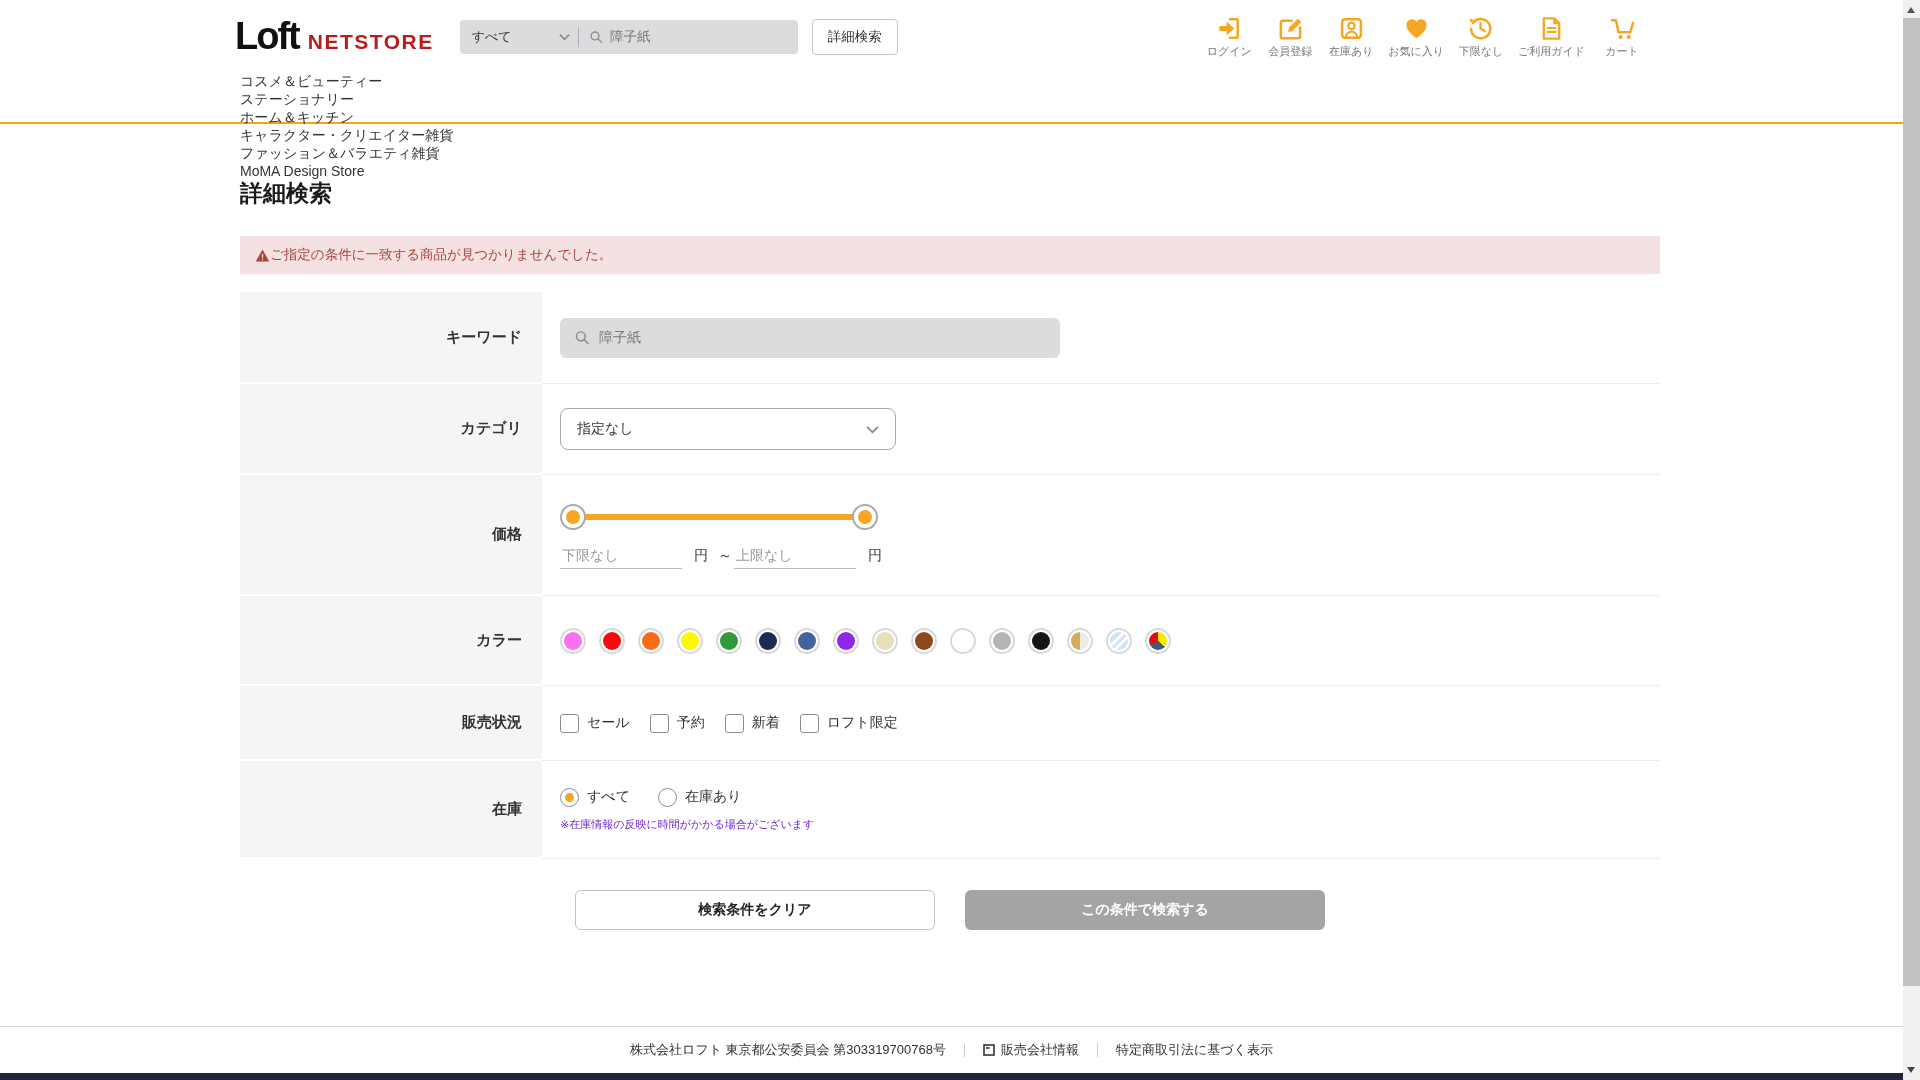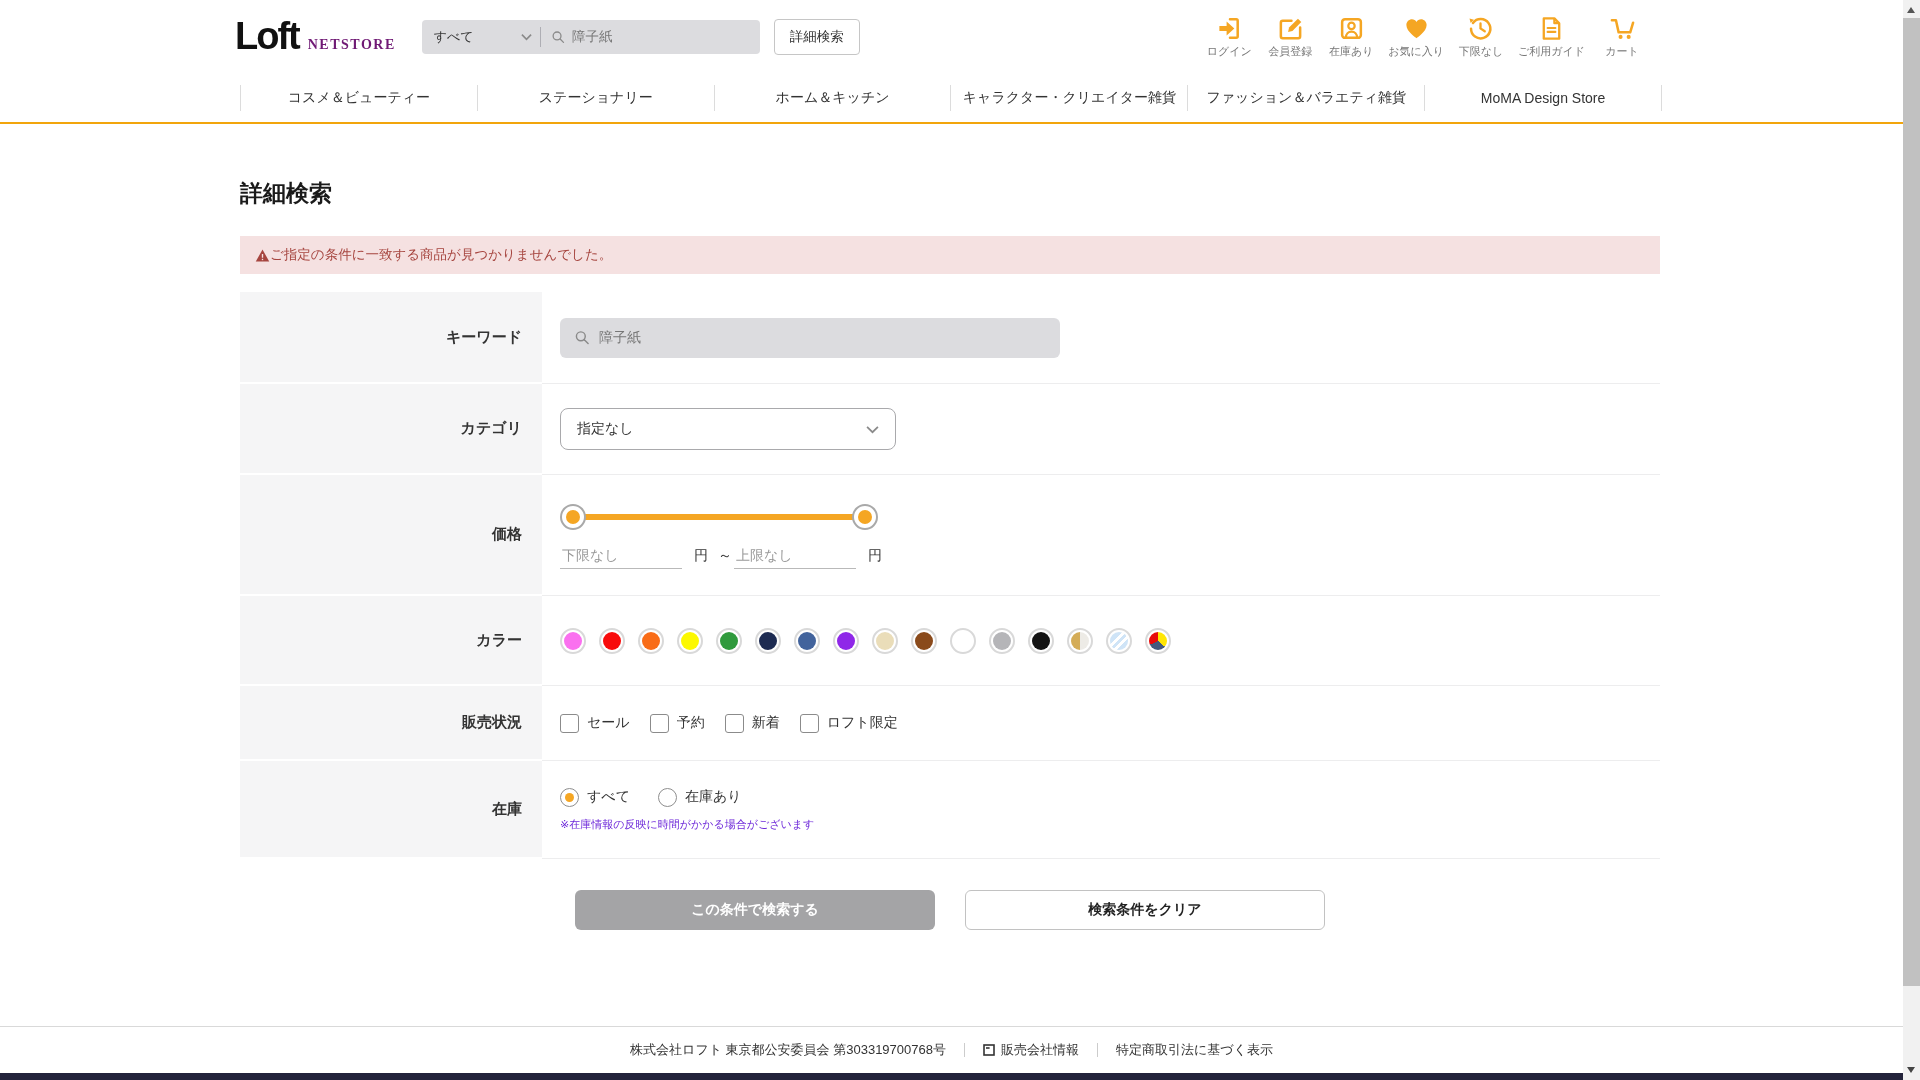--- a/index.html
+++ b/index.html
@@ -4,43 +4,43 @@
 <style>
   * { margin:0; padding:0; box-sizing:border-box; }
   html,body { width:1920px; height:1080px; overflow:hidden; background:#fff;
     font-family:"Liberation Sans","DejaVu Sans",sans-serif; color:#333; }
   .viewport { position:relative; width:1920px; height:1080px; }
 
   
   .header { height:73px; display:flex; align-items:center; padding:0 274px 0 235px; background:#fff; }
   .logo { display:flex; align-items:baseline; cursor:pointer; }
   .logo-loft { font-size:38px; font-weight:900; letter-spacing:-2px; color:#111; }
-  .logo-net  { font-size:14px; font-weight:800; letter-spacing:1.5px; color:#701a75; margin-left:9px;font-family:Liberation Serif, serif; }
+  .logo-net  { font-size:21px; font-weight:800; letter-spacing:1.5px; color:#b91c1c; margin-left:9px; }
 
   .searchbar { margin-left:26px; width:338px; height:34px; background:var(--input_bg,#DCDCDF);
     border-radius:4px; display:flex; align-items:center; }
   .search-cat { width:118px; height:100%; display:flex; align-items:center; padding:0 8px 0 12px;
     font-size:13px; color:#333; cursor:pointer; }
   .search-cat span { flex:1; }
   .search-divider { width:1px; height:20px; background:#AEAEB4; }
   .search-query { flex:1; height:100%; display:flex; align-items:center; gap:7px; padding:0 10px; }
   .search-query input { border:none; outline:none; background:transparent; font-size:13.5px; color:#777;
     width:100%; font-family:inherit; }
 
   .detail-btn { margin-left:14px; height:36px; padding:0 15px; background:#fff; border:1px solid #C6C6C6;
     border-radius:4px; font-size:13.5px; color:#333; cursor:pointer; font-family:inherit; }
 
   .quicklinks { margin-left:auto; display:flex; gap:13px; }
   .qlink { display:flex; flex-direction:column; align-items:center; min-width:48px; cursor:pointer; }
   .qlink svg { width:27px; height:27px; }
   .qlink-label { font-size:11px; color:#777; margin-top:2px; white-space:nowrap; }
 
   
-  .catnav { height:51px; border-bottom:2px solid var(--nav_line,#F2A50C); display:flex; align-items:center;
-    padding:0 258px 0 240px; }
+  .catnav { height:51px; border-bottom:2px solid var(--nav_line,#F2A50C); display:flex; align-items:flex-start;
+    padding:0 258px 0 240px;flex-direction:column; }
   .catnav-item { flex:1; text-align:center; font-size:14px; color:#333; cursor:pointer; white-space:nowrap; }
   .catnav-sep { width:1px; height:26px; background:#DCDCDC; }
 
   
   .main { width:1420px; margin-left:240px; }
   .page-title { margin-top:54px; font-size:23px; font-weight:bold; color:#1a1a1a; }
 
   .error-box { margin-top:27px; height:38px; background:var(--error_bg,#F5E1E1); display:flex;
     align-items:center; padding:0 15px; font-size:13.5px; color:var(--error_text,#A6453F); }
 
@@ -370,22 +370,22 @@
               <div class="radio"></div>
               <span>在庫あり</span>
             </div>
           </div>
           <div class="stock-note">※在庫情報の反映に時間がかかる場合がございます</div>
         </div>
       </div>
     </div>
 
     <div class="actions">
+      <button class="btn btn-clear">検索条件をクリア</button>
       <button class="btn btn-search">この条件で検索する</button>
-      <button class="btn btn-clear">検索条件をクリア</button>
     </div>
   </main>
 
   <footer class="footer">
     <span>株式会社ロフト 東京都公安委員会 第303319700768号</span>
     <div class="footer-sep"></div>
     <div class="footer-link">
       <svg width="12" height="12" viewBox="0 0 12 12">
           <rect x="1" y="1" width="10" height="10" fill="none" stroke="#333" stroke-width="1.6"></rect>
           <rect x="3" y="3.2" width="3.6" height="1.6" fill="#333"></rect>

